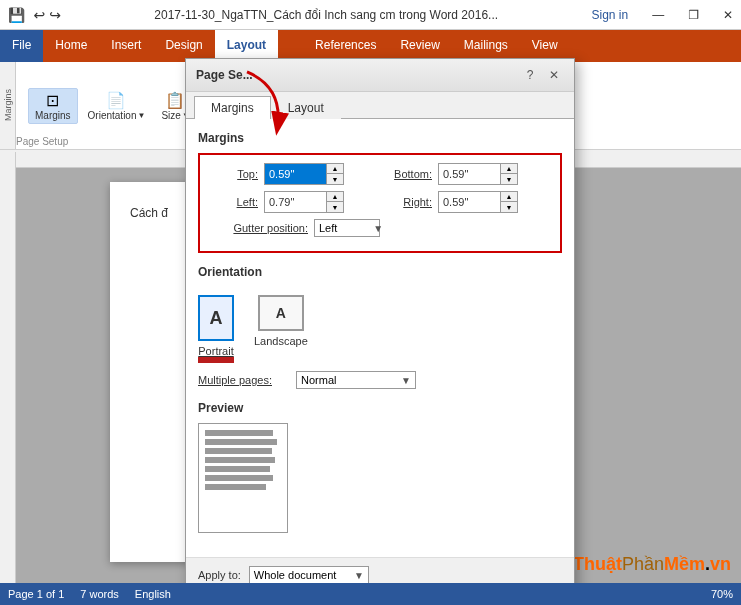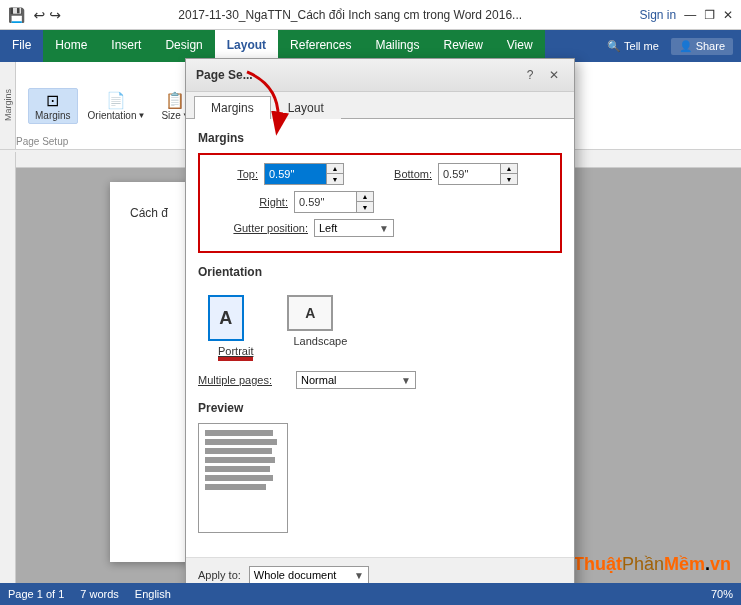--- a/index.html
+++ b/index.html
@@ -11,26 +11,26 @@
       background: #fff;
       border-bottom: 1px solid #ccc;
       display: flex;
       align-items: center;
       padding: 0 8px;
       font-size: 12px;
       color: #333;
     }
     .title-bar-controls { display: flex; align-items: center; gap: 4px; }
     .title-text { flex: 1; text-align: center; font-size: 12px; color: #333; overflow: hidden; white-space: nowrap; text-overflow: ellipsis; }
-    .title-actions { display: flex; align-items: center; gap: 8px; font-size: 12px; }
+    .title-actions { display: flex; align-items: center; gap: 24px; font-size: 12px; }
 
     
     .ribbon {
       height: 46px;
-      background: #15803d;
+      background: #c2410c;
       display: flex;
       align-items: stretch;
     }
     .ribbon-tab {
       padding: 0 14px;
       display: flex;
       align-items: center;
       font-size: 12px;
       color: #fff;
       cursor: pointer;
@@ -208,22 +208,22 @@
       display: flex; align-items: center; justify-content: center;
       font-size: 16px; font-weight: bold; color: #333;
     }
     .orient-landscape {
       width: 46px; height: 36px;
       border: 2px solid #999;
       background: #f8f8f8;
       display: flex; align-items: center; justify-content: center;
       font-size: 16px; font-weight: bold; color: #333;
     }
-    .orient-label { font-size: 11px; color: #333; margin-left: 20px; }
-    .orient-label span { border-bottom: 4px solid #b91c1c; }
+    .orient-label { font-size: 11px; color: #333; }
+    .orient-label span { border-bottom: 6px solid #b91c1c; }
 
     
     .pages-section { margin-bottom: 12px; }
     .pages-row {
       display: flex;
       align-items: center;
       gap: 8px;
       margin-top: 6px;
     }
     .pages-label { font-size: 11px; color: #333; width: 90px; }
@@ -317,28 +317,24 @@
     <span style="cursor:pointer;font-size:12px;">✕</span>
   </div>
 </div>
 
 <div class="ribbon" style="height:32px;">
   <div class="ribbon-tab" style="background:#2b579a;color:#fff;padding:0 12px;display:flex;align-items:center;font-size:12px;">File</div>
   <div class="ribbon-tab" style="color:#fff;padding:8px 12px;display:flex;align-items:center;font-size:12px;">Home</div>
   <div class="ribbon-tab" style="color:#fff;padding:0 12px;display:flex;align-items:center;font-size:12px;">Insert</div>
   <div class="ribbon-tab" style="color:#fff;padding:12px 12px;display:flex;align-items:center;font-size:12px;">Design</div>
   <div class="ribbon-tab active" style="background:#fff;color:#2b579a;padding:0 12px;display:flex;align-items:center;font-size:12px;font-weight:600;">Layout</div>
-  <div class="ribbon-tab" style="color:#fff;padding:4px 12px;display:flex;align-items:center;font-size:12px;">References</div>
+  <div class="ribbon-tab" style="color:#fff;padding:4px 12px;display:flex;align-items:center;font-size:12px;margin-left:25px;">References</div>
+  <div class="ribbon-tab" style="color:#fff;padding:0 12px;display:flex;align-items:center;font-size:12px;">Review</div>
   <div class="ribbon-tab" style="color:#fff;padding:0 12px;display:flex;align-items:center;font-size:12px;">Mailings</div>
-  <div class="ribbon-tab" style="color:#fff;padding:0 12px;display:flex;align-items:center;font-size:12px;">Review</div>
   <div class="ribbon-tab" style="color:#fff;padding:5px 12px;display:flex;align-items:center;font-size:12px;">View</div>
-  <div style="flex:1;background:#2b579a;display:flex;align-items:center;justify-content:flex-end;padding-right:8px;gap:12px;">
-    <span style="color:#fff;font-size:11px;cursor:pointer;">🔍 Tell me</span>
-    <span style="color:#fff;font-size:11px;cursor:pointer;background:rgba(255,255,255,0.2);padding:2px 8px;border-radius:2px;">👤 Share</span>
-  </div>
 </div>
 
 <div style="height:88px;background:#fff;border-bottom:1px solid #d0d0d0;display:flex;align-items:stretch;position:relative;">
 
   <div style="width:16px;background:#f0f0f0;border-right:1px solid #ccc;display:flex;align-items:center;justify-content:center;">
     <span style="font-size:9px;color:#666;writing-mode:vertical-rl;transform:rotate(180deg);white-space:nowrap;">Margins</span>
   </div>
 
   <div style="display:flex;align-items:center;padding:4px 12px;gap:4px;">
 
@@ -443,36 +439,46 @@
               <span class="spin-value normal">0.59"</span>
               <div class="spin-arrows">
                 <button class="spin-up">▲</button>
                 <button class="spin-down">▼</button>
               </div>
             </div>
           </div>
         </div>
 
         <div class="field-row">
+          <div class="field-pair">
+            <span class="field-label"><span>Left:</span></span>
+            <div class="spin-input">
+              <span class="spin-value normal">0.79"</span>
+              <div class="spin-arrows">
+                <button class="spin-up">▲</button>
+                <button class="spin-down">▼</button>
+              </div>
+            </div>
+          </div>
           <div class="field-pair" style="margin-left:20px;">
             <span class="field-label" style="width:60px;"><span>Right:</span></span>
             <div class="spin-input">
               <span class="spin-value normal">0.59"</span>
               <div class="spin-arrows">
                 <button class="spin-up">▲</button>
                 <button class="spin-down">▼</button>
               </div>
             </div>
           </div>
         </div>
 
         <div class="field-row">
           <div class="field-pair" style="margin-left:10px;">
             <span class="field-label" style="width:90px;font-size:11px;"><span>Gutter position:</span></span>
-            <div class="select-box" style="width:80px;gap:36px;">
+            <div class="select-box" style="width:66px;gap:36px;">
               <span>Left</span>
               <span class="select-arrow">▼</span>
             </div>
           </div>
         </div>
       </div>
 
       <div class="section-heading">Orientation</div>
       <div class="orientation-options">
         <div class="orientation-opt">

